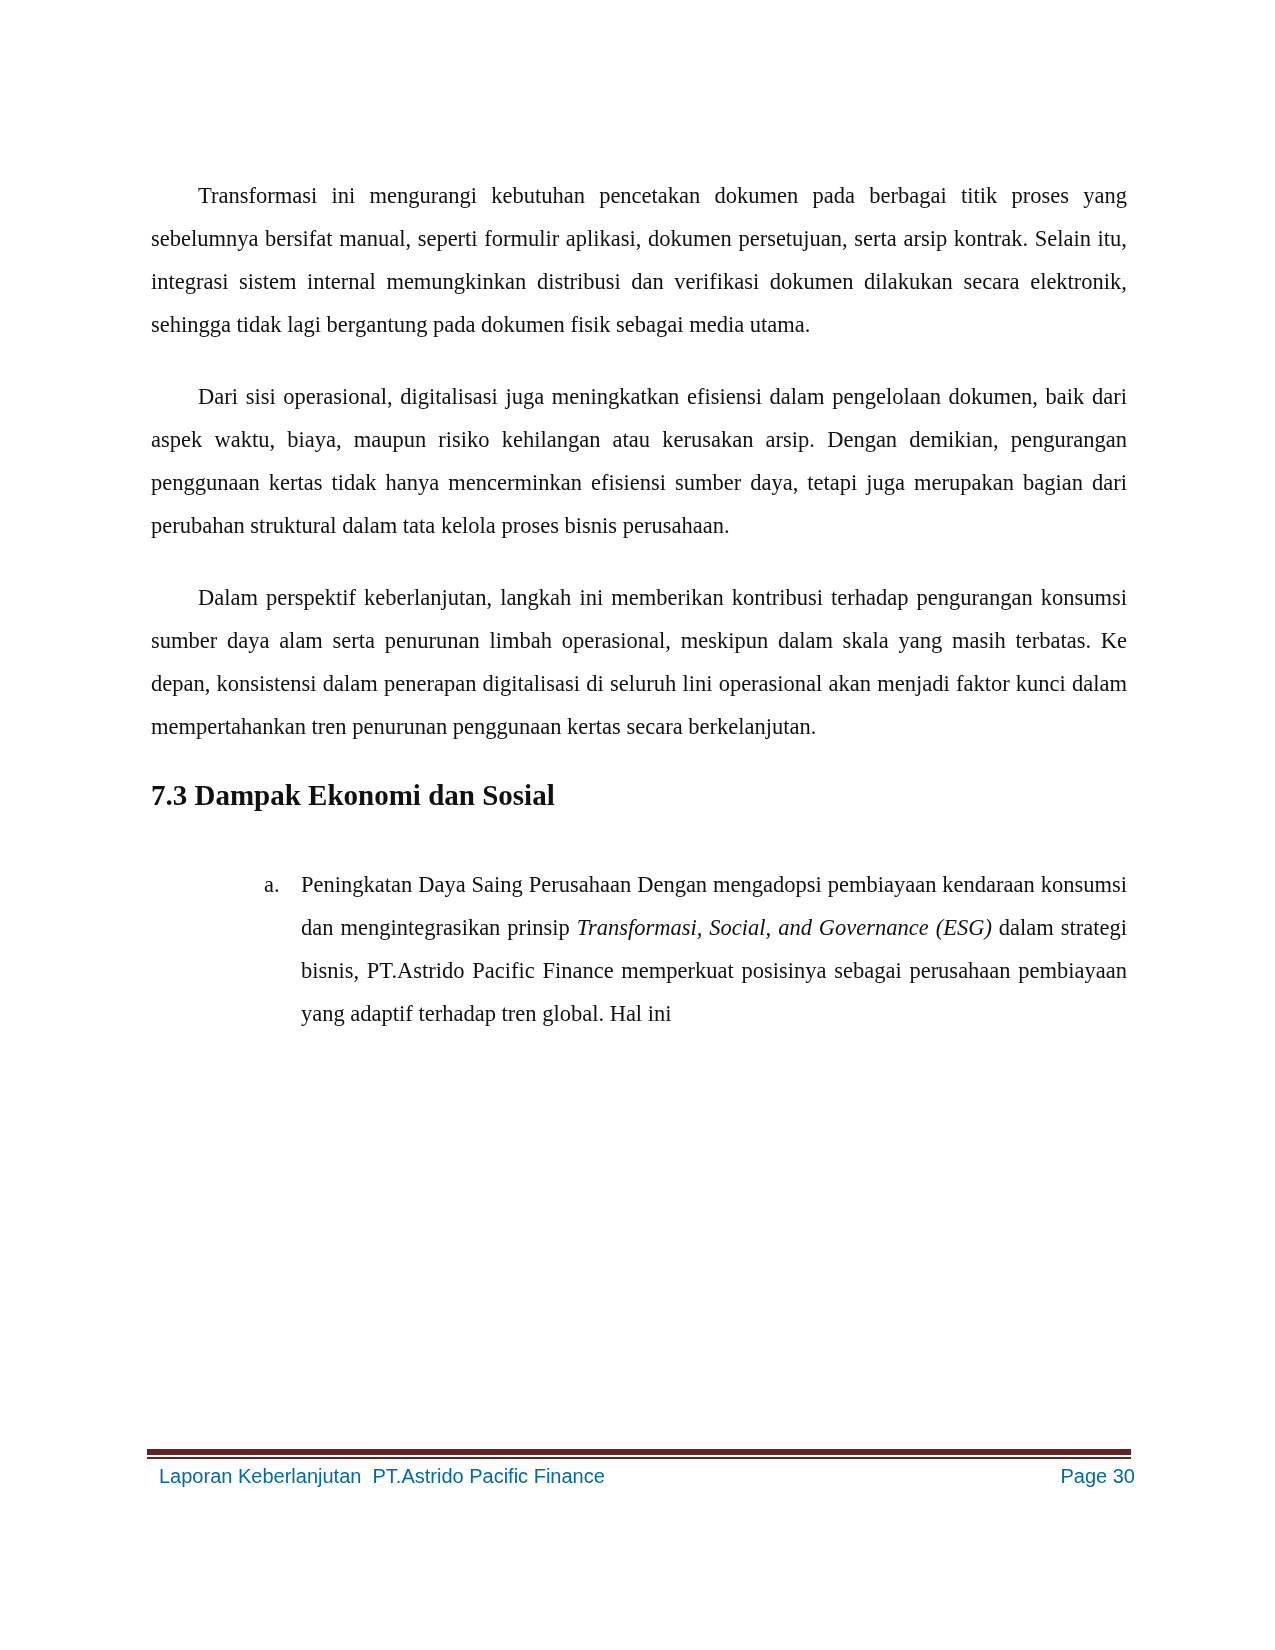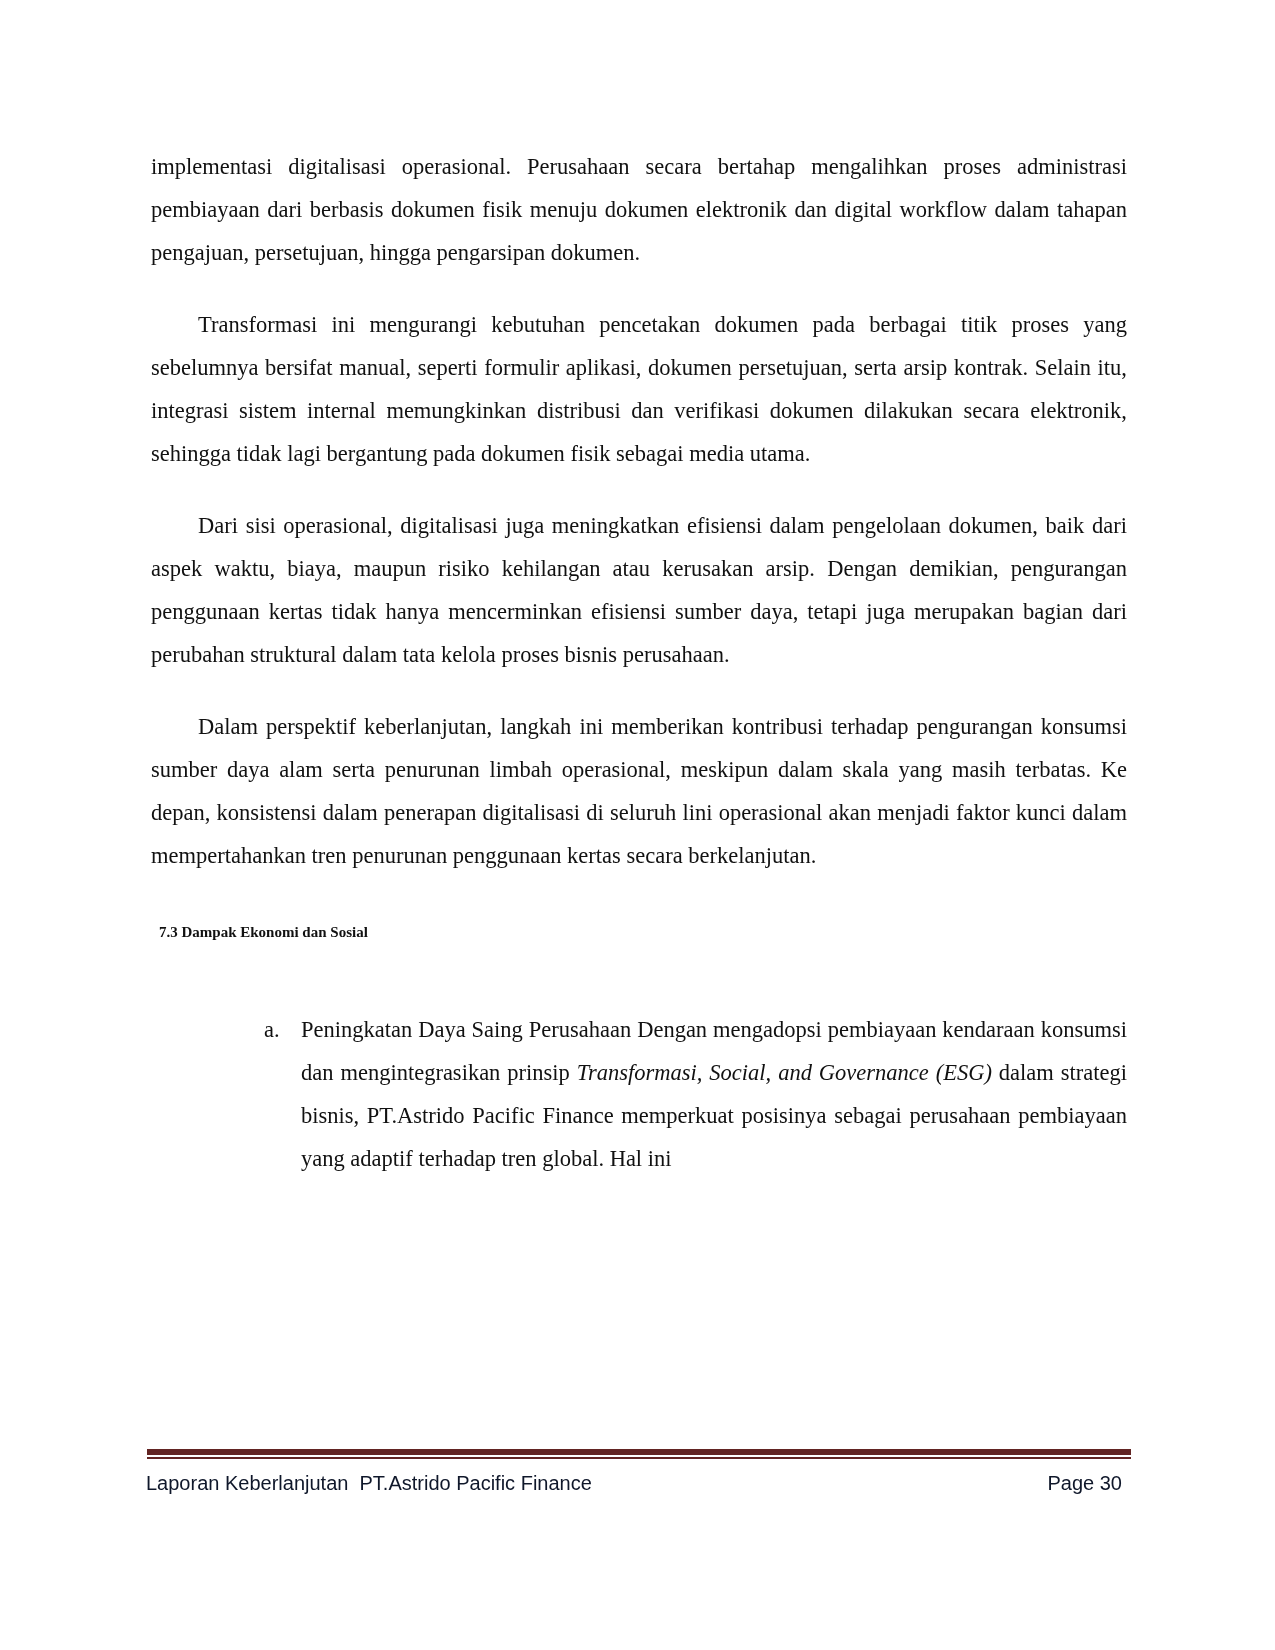--- a/index.html
+++ b/index.html
@@ -4,37 +4,36 @@
 <style>
   html, body { margin:0; padding:0; background:#ffffff; }
   body { width:1275px; height:1650px; position:relative; overflow:hidden;
          font-family:"Liberation Serif", serif; color:#111; }
   .content { position:absolute; left:151px; top:145px; width:976px;
              font-size:22.5px; line-height:43px; }
   .p { margin:0; text-align:justify; text-align-last:left; }
   .p.indent { text-indent:47px; }
   .gap { height:29px; }
   .gap-h { height:26px; }
-  .heading { font-weight:bold; font-size:15px; line-height:43px; margin:8px; }
+  .heading { font-weight:bold; font-size:29px; line-height:43px; margin:0; }
   .sub { margin:0 0 0 74px; }
   .list-item { position:relative; margin-left:150px; text-align:justify; text-align-last:left; }
   .list-marker { position:absolute; left:-37px; top:0; }
   em { font-style:italic; }
   .footer-rule { position:absolute; left:147px; width:984px; }
   .rule-thick { top:1449px; height:6px; background:#622423; }
   .rule-thin { top:1457px; height:2px; background:#622423; }
-  .footer { position:absolute; left:146px; top:1465px; width:976px; height:30px;
-            font-family:"Liberation Sans", sans-serif; font-size:20px; color:#0f172a;
-            display:flex; justify-content:space-between; align-items:flex-end; }
+  .footer { position:absolute; left:159px; top:1465px; width:976px; height:30px;
+            font-family:"Liberation Sans", sans-serif; font-size:20px; color:#0369a1;
+            display:flex; justify-content:space-between; align-items:flex-start; }
 </style>
 </head>
 <body>
 
 <div class="content">
-  <p class="p">implementasi digitalisasi operasional. Perusahaan secara bertahap mengalihkan proses administrasi pembiayaan dari berbasis dokumen fisik menuju dokumen elektronik dan digital workflow dalam tahapan pengajuan, persetujuan, hingga pengarsipan dokumen.</p>
   <div class="gap"></div>
   <p class="p indent">Transformasi ini mengurangi kebutuhan pencetakan dokumen pada berbagai titik proses yang sebelumnya bersifat manual, seperti formulir aplikasi, dokumen persetujuan, serta arsip kontrak. Selain itu, integrasi sistem internal memungkinkan distribusi dan verifikasi dokumen dilakukan secara elektronik, sehingga tidak lagi bergantung pada dokumen fisik sebagai media utama.</p>
   <div class="gap"></div>
   <p class="p indent">Dari sisi operasional, digitalisasi juga meningkatkan efisiensi dalam pengelolaan dokumen, baik dari aspek waktu, biaya, maupun risiko kehilangan atau kerusakan arsip. Dengan demikian, pengurangan penggunaan kertas tidak hanya mencerminkan efisiensi sumber daya, tetapi juga merupakan bagian dari perubahan struktural dalam tata kelola proses bisnis perusahaan.</p>
   <div class="gap"></div>
   <p class="p indent">Dalam perspektif keberlanjutan, langkah ini memberikan kontribusi terhadap pengurangan konsumsi sumber daya alam serta penurunan limbah operasional, meskipun dalam skala yang masih terbatas. Ke depan, konsistensi dalam penerapan digitalisasi di seluruh lini operasional akan menjadi faktor kunci dalam mempertahankan tren penurunan penggunaan kertas secara berkelanjutan.</p>
   <div class="gap-h"></div>
   <h2 class="heading">7.3 Dampak Ekonomi dan Sosial</h2>
   <div class="gap-h"></div>
   <div style="height:9px"></div>

